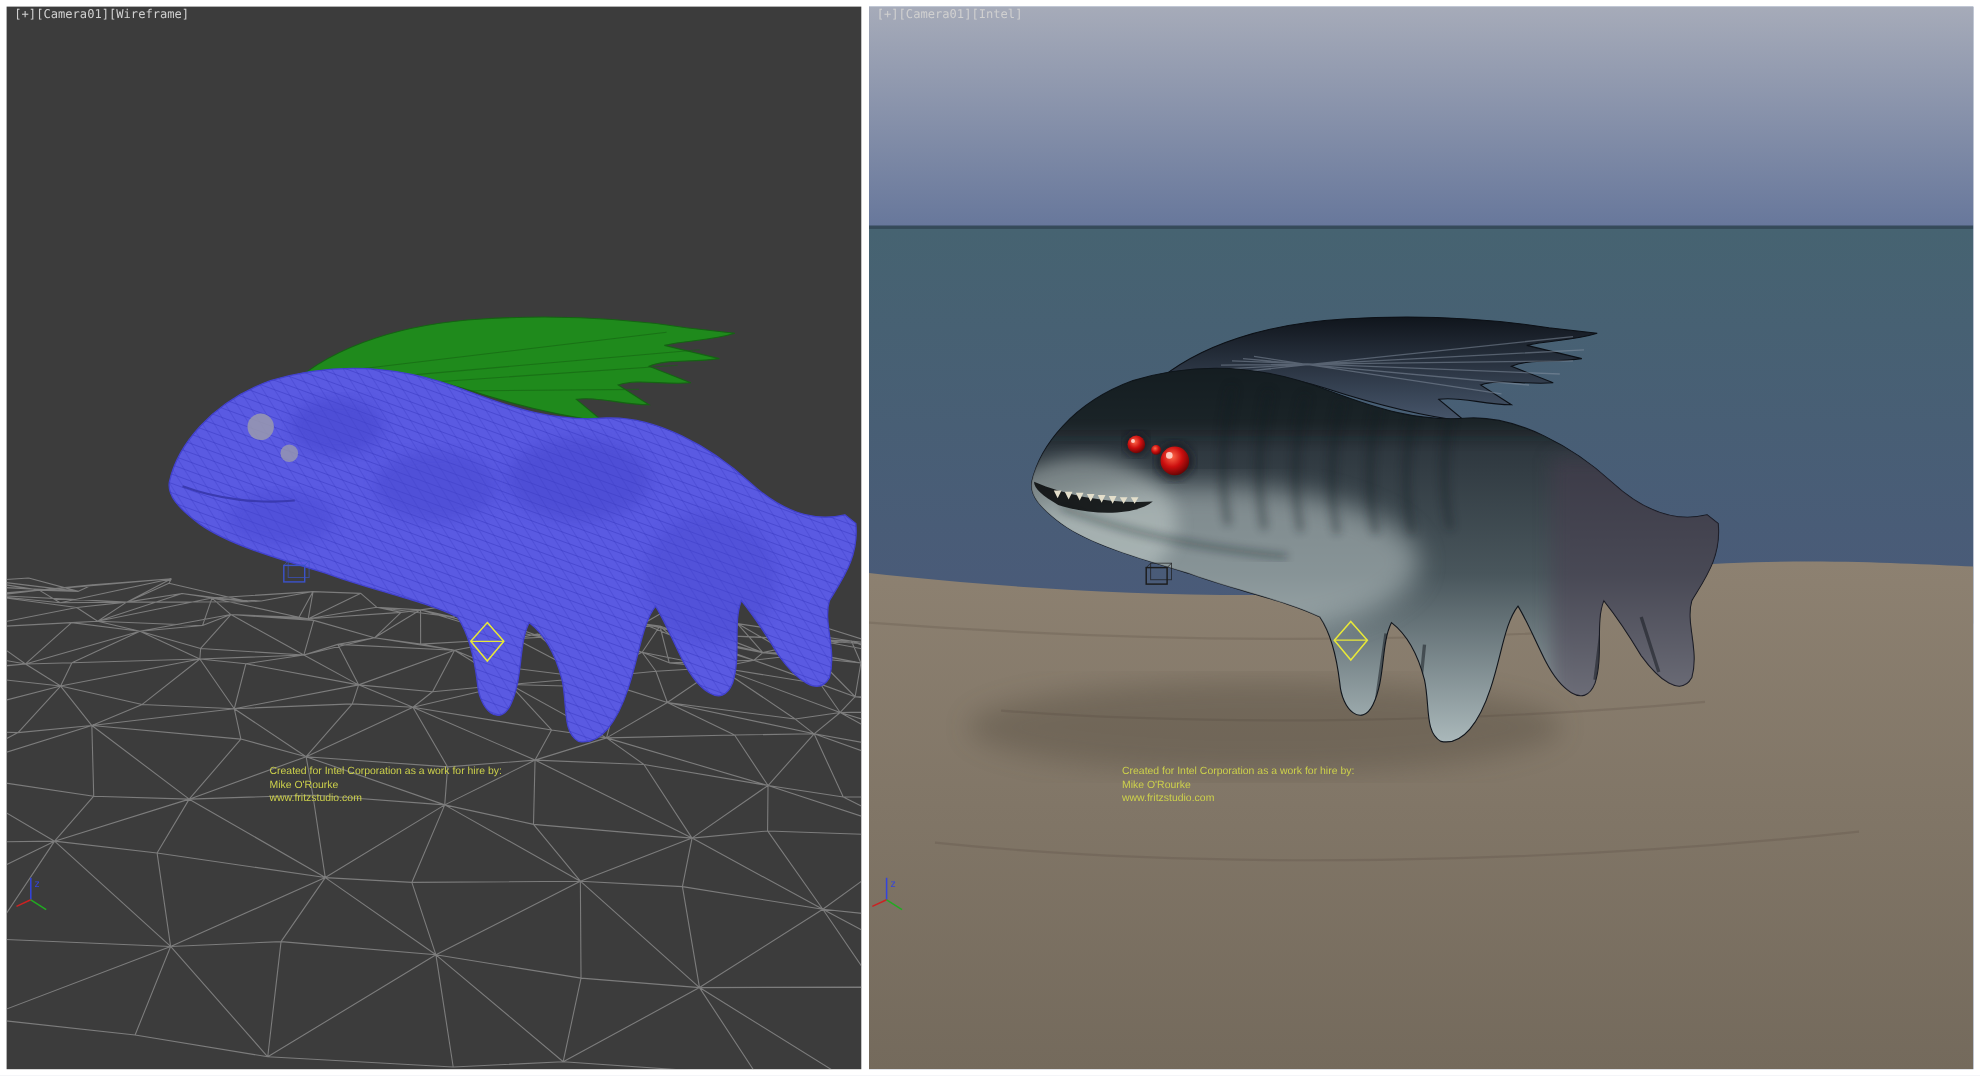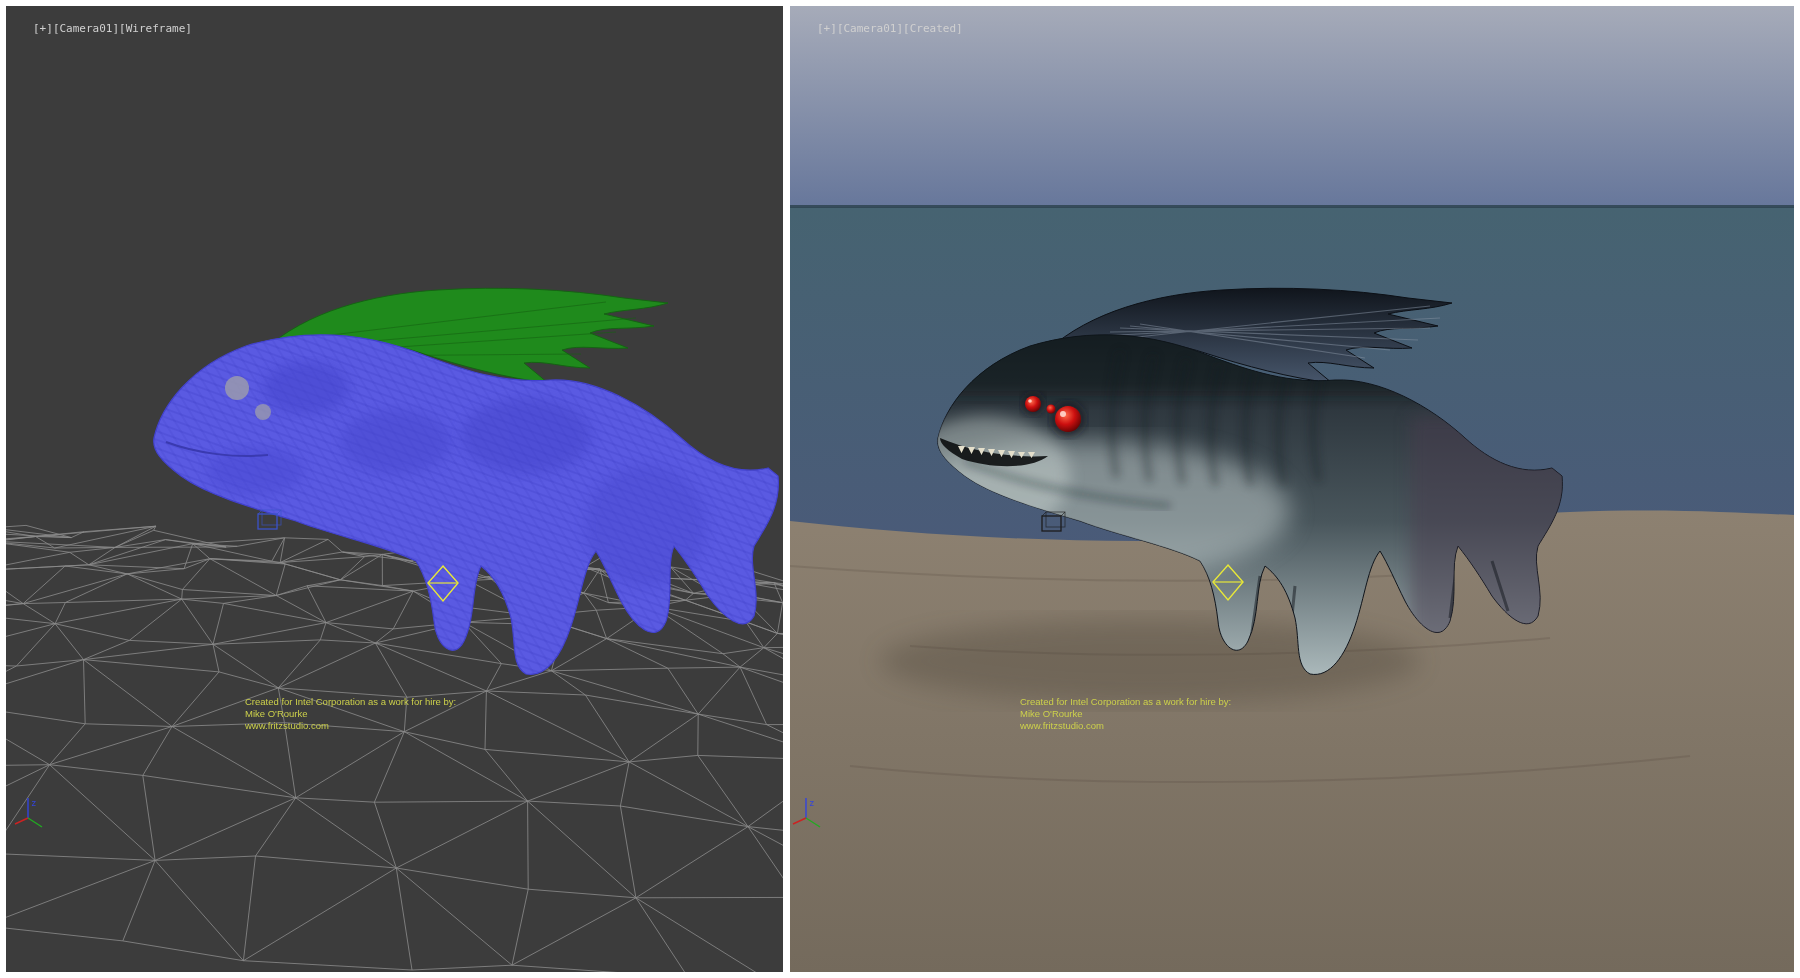--- a/index.html
+++ b/index.html
@@ -3,22 +3,22 @@
 <meta charset="utf-8">
 <style>
   html,body{margin:0;padding:0;}
   body{width:1800px;height:978px;background:#ffffff;position:relative;
        font-family:"Liberation Sans",sans-serif;overflow:hidden;}
   .stage{position:absolute;left:0;top:0;width:1800px;height:978px;background:#ffffff;}
   .viewport{position:absolute;top:6px;height:966px;overflow:hidden;}
   #vp-left{left:6px;width:777px;background:#3c3c3c;}
   #vp-right{left:790px;width:1004px;background:#6d7c9c;}
   .viewport svg{position:absolute;left:0;top:0;}
-  .vp-label{position:absolute;top:16px;left:7px;
-            font:11px "DejaVu Sans Mono",monospace;color:#d0d0d0;z-index:5;white-space:nowrap;margin-left:20px;}
+  .vp-label{position:absolute;top:0;left:7px;
+            font:11px "DejaVu Sans Mono",monospace;color:#d0d0d0;z-index:5;white-space:nowrap;}
   .vp-label span{cursor:pointer;}
   .credits{position:absolute;z-index:4;color:#cdd14b;
            font:9.5px/1.25 "Liberation Sans",sans-serif;white-space:nowrap;}
   #vp-left  .credits{left:239px;top:690px;}
   #vp-right .credits{left:230px;top:690px;}
 </style>
 </head>
 <body>
 
 <div class="stage">
@@ -174,21 +174,21 @@
     <polygon points="438,559 453,576 438,594 423,576" fill="none" stroke="#e8e838" stroke-width="1.4"></polygon>
     <line x1="423" y1="576" x2="453" y2="576" stroke="#e8e838" stroke-width="1.2"></line>
         </g>
 <g transform="translate(16,812)">
     <line x1="0" y1="0" x2="0" y2="-20" stroke="#3344dd" stroke-width="1.4"></line>
     <line x1="0" y1="0" x2="-13" y2="6" stroke="#cc2222" stroke-width="1.4"></line>
     <line x1="0" y1="0" x2="14" y2="9" stroke="#22aa22" stroke-width="1.4"></line>
     <text x="3" y="-12" fill="#3344dd" font-family="DejaVu Sans Mono, monospace" font-size="9">z</text>
         </g>
 </svg>
-    <div class="vp-label" style="color: rgb(208, 208, 208);"><span>[+]</span><span>[Camera01]</span><span>[Created]</span></div>
+    <div class="vp-label" style="color: rgb(208, 208, 208);"><span>[+]</span><span>[Camera01]</span><span>[Intel]</span></div>
     <div class="credits" style="color: rgb(205, 209, 75);">
       <div>Created for Intel Corporation as a work for hire by:</div>
       <div>Mike O'Rourke</div>
       <div>www.fritzstudio.com</div>
     </div>
   </section>
 
 </div>
 
 </body></html>

